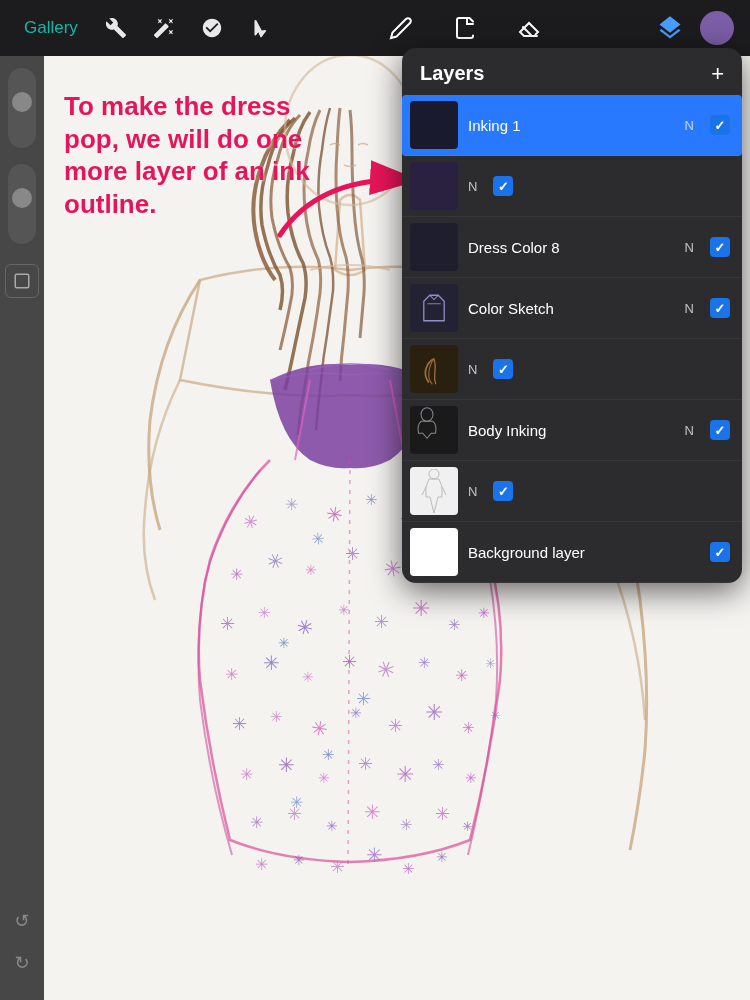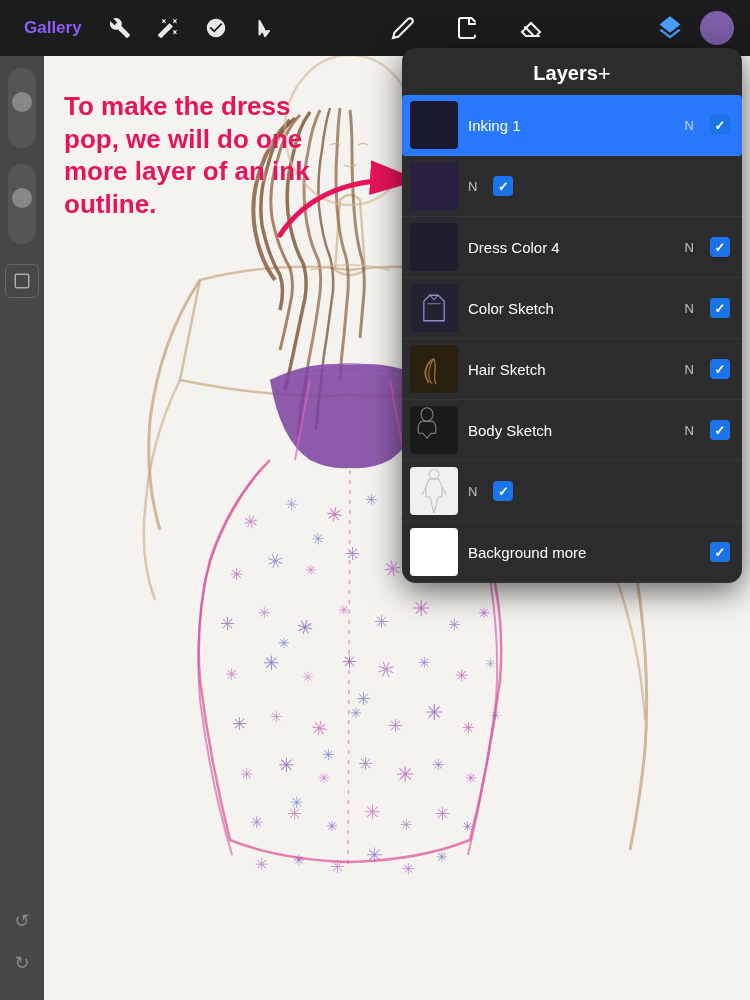--- a/index.html
+++ b/index.html
@@ -33,23 +33,23 @@
       z-index: 100;
     }
 
     .toolbar-left {
       display: flex;
       align-items: center;
       gap: 12px;
     }
 
     .gallery-btn {
-      color: #8b5cf6;
+      color: #14b8a6;
       font-size: 17px;
-      font-weight: 700;
+      font-weight: 400;
       background: none;
       border: none;
       cursor: pointer;
       padding: 4px 8px;
     }
 
     .tool-icon {
       width: 36px;
       height: 36px;
       border-radius: 8px;
@@ -186,21 +186,21 @@
       background: #2c2c2e;
       border-radius: 14px;
       z-index: 200;
       overflow: hidden;
       box-shadow: 0 8px 32px rgba(0,0,0,0.6);
     }
 
     .layers-header {
       display: flex;
       align-items: center;
-      justify-content: center;
+      justify-content: space-between;
       padding: 14px 18px 10px;
     }
 
     .layers-title {
       color: #fff;
       font-size: 20px;
       font-weight: 600;
     }
 
     .layers-add-btn {
@@ -569,21 +569,21 @@
       <div class="thumb-dresscolor2"></div>
     </div>
     <span class="layer-mode">N</span>
     <div class="layer-checkbox"></div>
   </div>
 
   <div class="layer-item">
     <div class="layer-thumbnail">
       <div class="thumb-dresscolor1"></div>
     </div>
-    <span class="layer-label">Dress Color 4</span>
+    <span class="layer-label">Dress Color 8</span>
     <span class="layer-mode">N</span>
     <div class="layer-checkbox"></div>
   </div>
 
   <div class="layer-item">
     <div class="layer-thumbnail">
       <div class="thumb-dresssketch">
         <svg width="34" height="34" viewBox="0 0 40 40">
           <path d="M15 5 L8 12 L8 35 L32 35 L32 12 L25 5 Z" fill="none" stroke="#9090cc" stroke-width="1.5"></path>
           <path d="M15 5 L20 10 L25 5" fill="none" stroke="#9090cc" stroke-width="1.2"></path>
@@ -599,35 +599,34 @@
   <div class="layer-item">
     <div class="layer-thumbnail">
       <div class="thumb-hairsketch">
         <svg width="34" height="34" viewBox="0 0 40 40">
           <path d="M20 8 Q12 12 10 22 Q9 30 14 36" fill="none" stroke="#a07040" stroke-width="2"></path>
           <path d="M20 8 Q15 14 14 24 Q13 32 18 38" fill="none" stroke="#906030" stroke-width="1.5"></path>
           <path d="M20 8 Q22 14 21 24 Q20 32 22 38" fill="none" stroke="#a07040" stroke-width="1.5"></path>
         </svg>
       </div>
     </div>
-    <span class="layer-label">Hair Sketch</span>
     <span class="layer-mode">N</span>
     <div class="layer-checkbox"></div>
   </div>
 
   <div class="layer-item">
     <div class="layer-thumbnail">
       <div class="thumb-bodysketch">
         <svg width="34" height="34" viewBox="0 0 40 40" style="position:absolute;">
           <ellipse cx="20" cy="10" rx="7" ry="8" fill="none" stroke="#888" stroke-width="1.2"></ellipse>
           <path d="M13 18 Q8 22 10 32 L15 32 L20 38 L25 32 L30 32 Q32 22 27 18 Z" fill="none" stroke="#888" stroke-width="1.2"></path>
         </svg>
       </div>
     </div>
-    <span class="layer-label">Body Sketch</span>
+    <span class="layer-label">Body Inking</span>
     <span class="layer-mode">N</span>
     <div class="layer-checkbox"></div>
   </div>
 
   <div class="layer-item">
     <div class="layer-thumbnail white-bg">
       <div class="thumb-croquis">
         <svg width="34" height="44" viewBox="0 0 34 44">
           <ellipse cx="17" cy="5" rx="5" ry="5" fill="none" stroke="#bbb" stroke-width="1"></ellipse>
           <path d="M12 10 L9 18 L9 28 L13 28 L17 44 L21 28 L25 28 L25 18 L22 10 Z" fill="none" stroke="#bbb" stroke-width="1"></path>
@@ -636,17 +635,17 @@
         </svg>
       </div>
     </div>
     <span class="layer-mode">N</span>
     <div class="layer-checkbox"></div>
   </div>
 
   <div class="layer-item">
     <div class="layer-thumbnail white-bg">
     </div>
-    <span class="layer-label">Background more</span>
+    <span class="layer-label">Background layer</span>
     <span class="layer-mode"></span>
     <div class="layer-checkbox"></div>
   </div>
 </div>
 
 </body></html>

